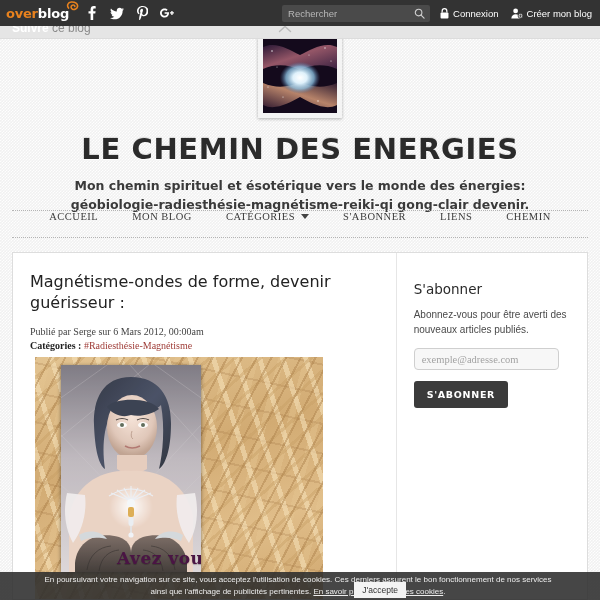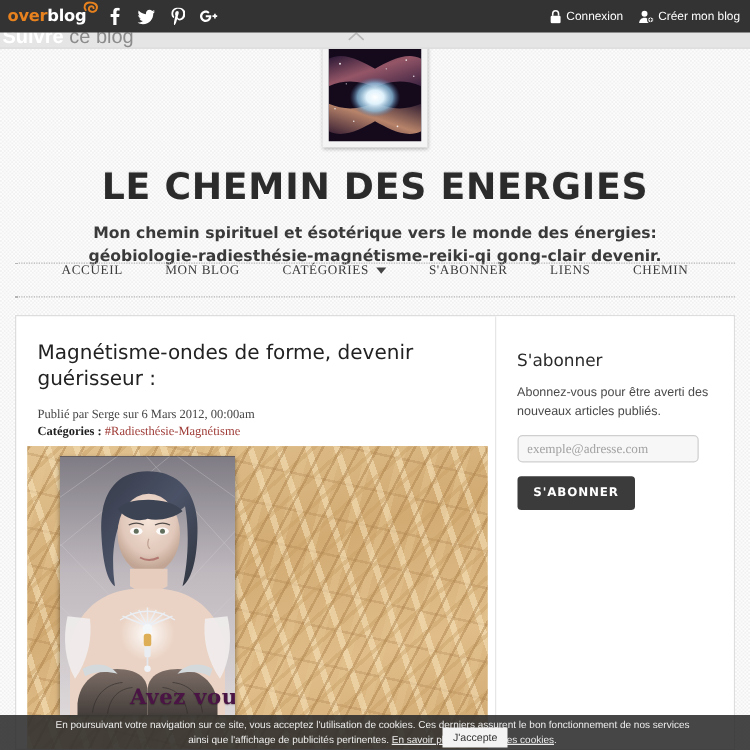--- a/index.html
+++ b/index.html
@@ -133,23 +133,23 @@
     position: absolute;
     top: 20px; left: 0;
     width: 600px;
     height: 18px;
     z-index: 30;
     background: rgba(228,228,228,0.96);
     border-bottom: 1px solid #dcdcdc;
   }
   #follow-label {
     position: absolute;
-    left: 2px;
+    left: 12px;
     top: 1px;
-    font-size: 16px;
+    font-size: 12px;
     color: #8b8b8b;
     font-family: "Liberation Sans", sans-serif;
     white-space: nowrap;
   }
   #follow-label b { color: #ffffff; font-weight: bold; }
   #follow-chevron {
     position: absolute;
     left: 278px;
     top: 5px;
     width: 14px;
@@ -273,22 +273,22 @@
     font-size: 10px;
     margin: 0 0 0 17px;
     line-height: 1.35;
   }
   #post-cats-line .lbl { font-weight: bold; color: #1f1f1f; }
   #post-cat-link { color: #9e3b36; text-decoration: none; }
 
   
   #post-body {
     position: absolute;
-    top: 104px; left: 9px;
-    width: 368px;
+    top: 104px; left: 22px;
+    width: 288px;
     height: 244px;
     overflow: hidden;
     background-color: #d9b77c;
     background-image:
       repeating-linear-gradient(118deg, rgba(168,124,70,.42) 0px, rgba(168,124,70,.42) 2px, transparent 2px, transparent 13px),
       repeating-linear-gradient(-42deg, rgba(198,158,100,.40) 0px, rgba(198,158,100,.40) 3px, transparent 3px, transparent 17px),
       repeating-linear-gradient(72deg, rgba(246,226,186,.55) 0px, rgba(246,226,186,.55) 5px, transparent 5px, transparent 22px),
       repeating-linear-gradient(12deg, rgba(150,104,56,.20) 0px, rgba(150,104,56,.20) 2px, transparent 2px, transparent 29px),
       repeating-linear-gradient(-75deg, rgba(228,196,144,.45) 0px, rgba(228,196,144,.45) 6px, transparent 6px, transparent 25px),
       linear-gradient(165deg, #e3c492 0%, #d2ab73 40%, #e0bd89 70%, #cfa76e 100%);
@@ -444,20 +444,27 @@
         </svg>
     </span>
     <span>
       <svg width="16" height="12" viewBox="0 0 17 12">
           <path d="M5.6 5.1v1.9h3.1c-.1.8-1 2.4-3.1 2.4-1.9 0-3.4-1.5-3.4-3.4s1.5-3.4 3.4-3.4c1.1 0 1.8.5 2.2.9l1.5-1.4C8.3.9 7.1.4 5.6.4 2.5.4 0 2.9 0 6s2.5 5.6 5.6 5.6c3.2 0 5.4-2.3 5.4-5.5 0-.4 0-.7-.1-1zM16.9 5.1h-1.6V3.5h-1.6v1.6h-1.6v1.6h1.6v1.6h1.6V6.7h1.6z" fill="#fff"></path>
         </svg>
     </span>
   </div>
 
   <div id="ob-right">
+    <div id="search-wrap">
+      <input id="search-input" type="text" placeholder="Rechercher" style="">
+      <svg id="search-icon" viewBox="0 0 12 12">
+        <circle cx="5" cy="5" r="3.6" fill="none" stroke="#cfcfcf" stroke-width="1.2"></circle>
+        <line x1="7.7" y1="7.7" x2="11" y2="11" stroke="#cfcfcf" stroke-width="1.3" stroke-linecap="round"></line>
+      </svg>
+    </div>
 
     <div class="ob-link">
       <svg width="9" height="11" viewBox="0 0 10 12">
         <rect x="0.6" y="5" width="8.8" height="6.6" rx="1.1" fill="#fff"></rect>
         <path d="M2.4 5V3.3C2.4 1.8 3.5.6 5 .6s2.6 1.2 2.6 2.7V5" fill="none" stroke="#fff" stroke-width="1.4"></path>
       </svg>
       <span>Connexion</span>
     </div>
 
     <div class="ob-link">

